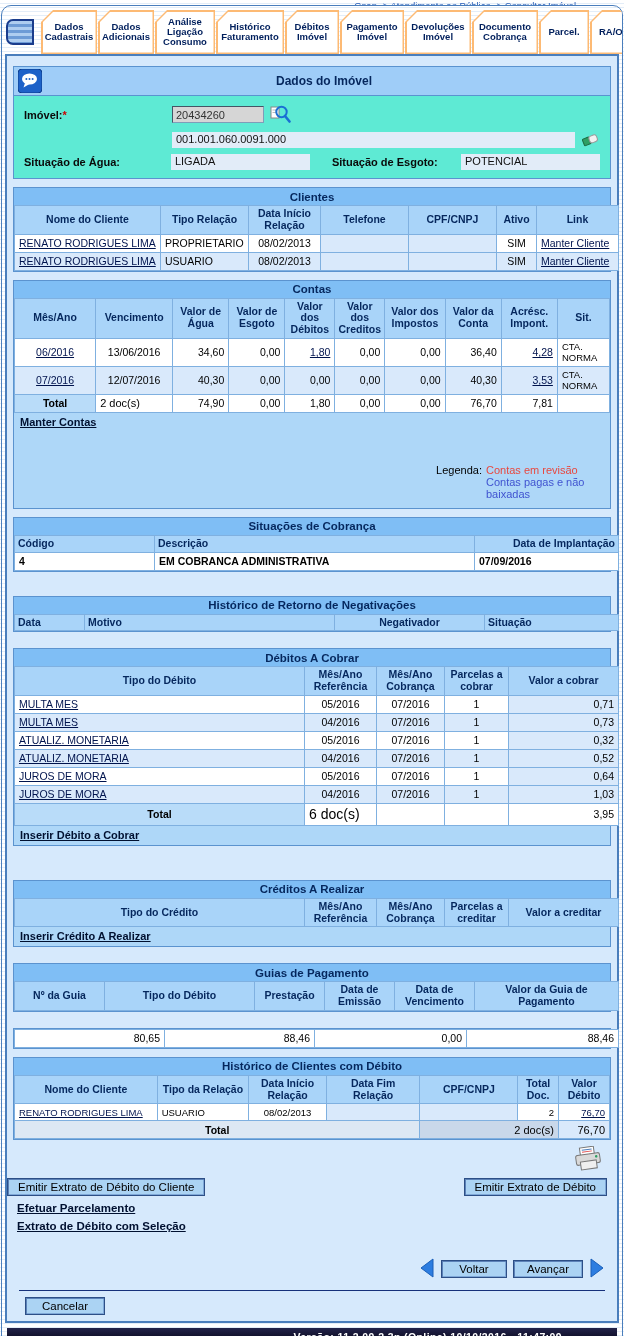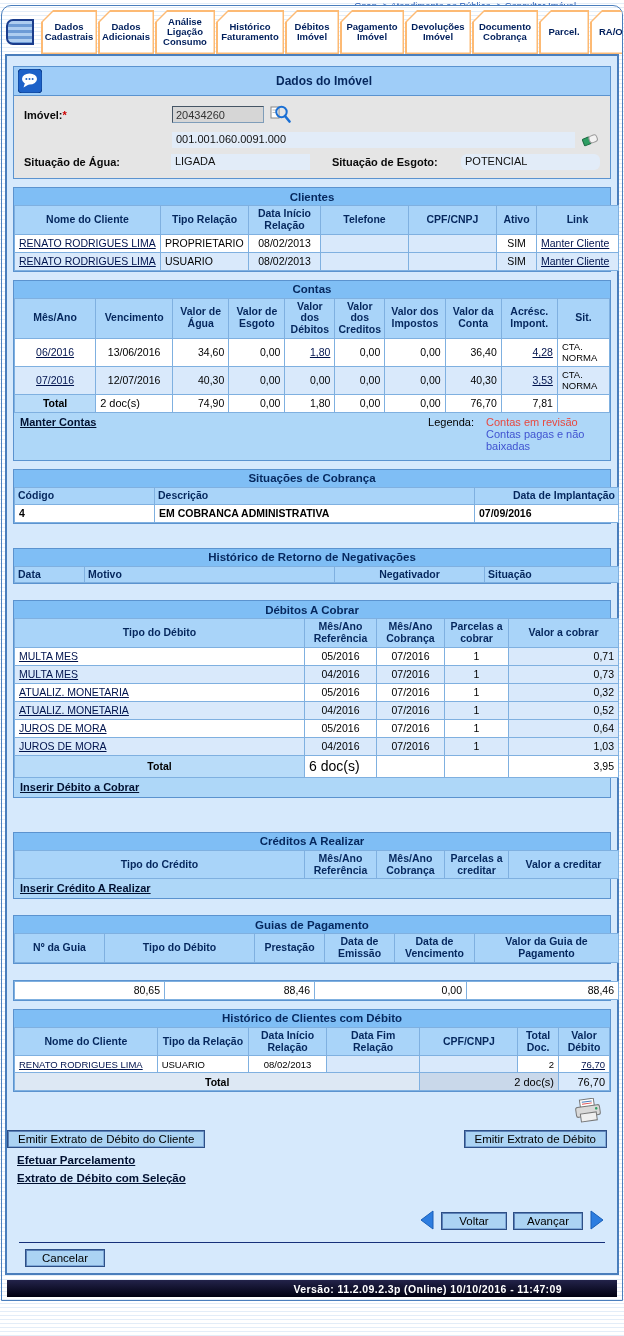--- a/index.html
+++ b/index.html
@@ -30,34 +30,34 @@
   th { background:#a9d4f9; color:#05275d; font-weight:bold; padding:2px 3px; border:1px solid #7fb0e0; line-height:1.12; text-align:center; }
   td { background:#ffffff; padding:2.5px 4px; border:1px solid #7fb0e0; }
   tr.alt td { background:#d9e9fb; }
   td.shade { background:#d9e9fb; }
   td.r { text-align:right; }
   td.c { text-align:center; }
   td.total-label { background:#b9dcf9; font-weight:bold; text-align:center; color:#000; }
   .lnk { color:#00134d; text-decoration:underline; cursor:pointer; }
   .lnk-bold { color:#001030; font-weight:bold; text-decoration:underline; cursor:pointer; }
   .box-footer { background:#aed7f8; padding:3px 6px 8px 6px; display:flex; justify-content:space-between; font-size:11px; }
-  .legend { display:flex; gap:12px; font-size:11px; }
+  .legend { display:flex; gap:4px; font-size:11px;margin-top:48px; }
   .legend-items { width:118px; }
   
   .di-header { display:flex; align-items:center; background:#9fcdf8; padding:2px 4px; border-bottom:1px solid #5b93cf; }
   .di-title { flex:1; text-align:center; font-weight:bold; font-size:12px; color:#05275d; }
-  .di-body { background:#e5e5e5; padding:8px 10px 8px 10px; }
+  .di-body { background:#5eead4; padding:8px 10px 8px 10px; }
   .di-row { display:flex; align-items:center; margin-bottom:6px; }
   .di-label { width:148px; font-weight:bold; font-size:11px; color:#0a0a0a; }
   .req { color:#cc0000; }
   .inp-gray { width:92px; height:17px; background:#d6d6d6; border:1px solid #7f9db9; border-style:inset; font-size:11px; color:#333; padding:1px 3px; font-family:"Liberation Sans",sans-serif; }
   .field { background:#e2ecf8; height:16px; font-size:11px; padding:1px 4px; color:#111; }
   .f-inscricao { width:408px; }
   .f-agua { width:140px; }
-  .f-esgoto { width:140px;border-radius:6px; }
+  .f-esgoto { width:140px; }
   .icon-btn { cursor:pointer; margin-left:6px; display:inline-flex; }
   
   .btn { background:#abd3f3; border:1px solid #2d4f86; box-shadow:1px 1px 0 #5c82b8 inset, -1px -1px 0 #7fa8d8 inset;
     font-family:"Liberation Sans",sans-serif; font-size:11.5px; padding:2px 10px; cursor:pointer; color:#000; }
   .actions { display:flex; justify-content:space-between; margin:4px 10px 0 0; align-items:flex-start; }
   .action-links { margin:6px 10px 0 10px; font-size:11.5px; }
   .action-links div { margin-bottom:6px; }
   .printer-row { display:flex; justify-content:flex-end; margin:6px 14px 0 0; }
   .nav-row { display:flex; justify-content:flex-end; align-items:center; gap:6px; margin:26px 12px 0 0; }
   .divider { border-top:1.5px solid #16307a; margin:10px 12px 0 12px; }

